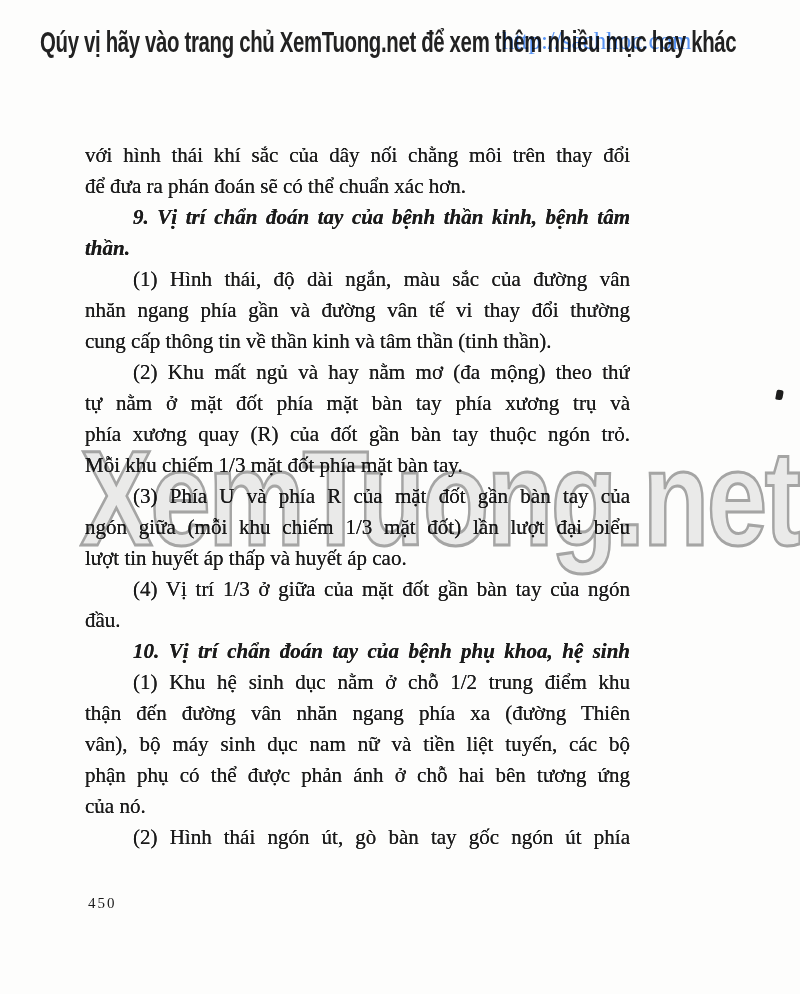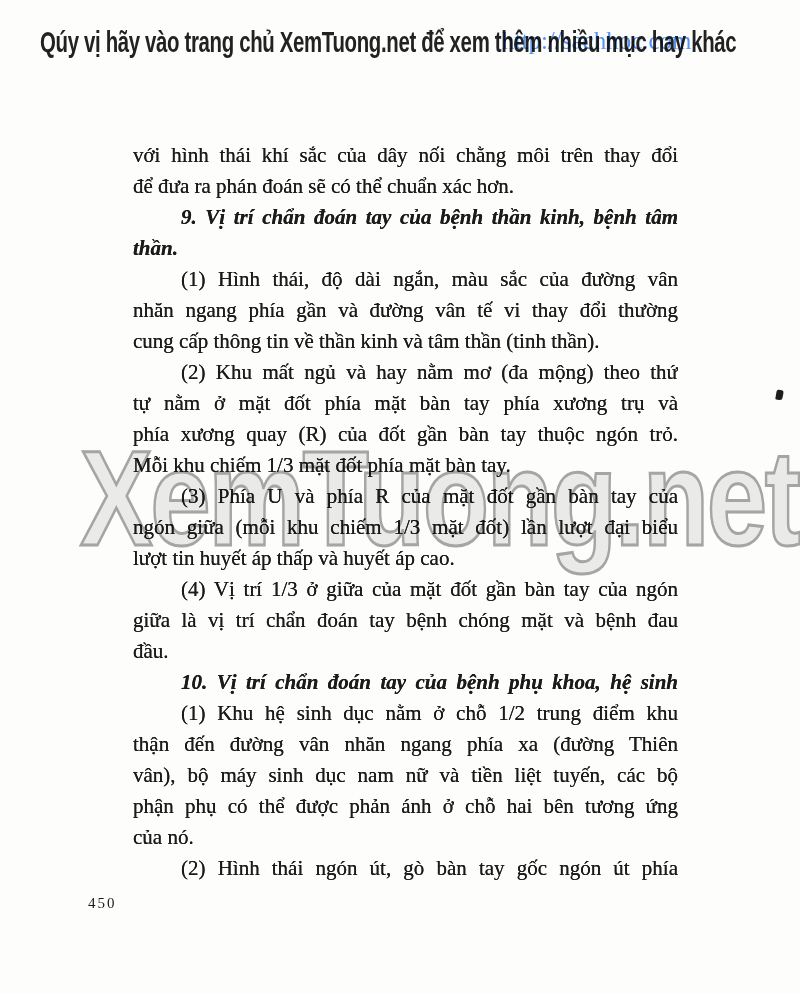--- a/index.html
+++ b/index.html
@@ -30,21 +30,21 @@
   .watermark{
     position:absolute;left:0;top:423px;width:800px;text-align:center;
     font-family:"Liberation Sans",sans-serif;font-weight:bold;
     font-size:136px;line-height:150px;letter-spacing:-3px;
     color:#ececec;-webkit-text-stroke:3px #a6a6a6;
     white-space:nowrap;
     transform:scaleX(0.80);transform-origin:center;
     mix-blend-mode:multiply;z-index:5;pointer-events:none;
   }
   
-  .textblock{position:absolute;left:85px;top:140px;width:545px;z-index:1;margin-left:48px;}
+  .textblock{position:absolute;left:85px;top:140px;width:545px;z-index:1;}
   .line{
     box-sizing:border-box;width:545px;height:31px;line-height:31px;
     font-size:21px;overflow:hidden;
     text-align:justify;text-align-last:justify;
     text-shadow:0 0 0.4px #1b1b1b;
   }
   .end{text-align-last:left;}
   .ind{padding-left:48px;}
   .ital{font-style:italic;font-weight:600;}
   
@@ -78,21 +78,20 @@
     <div class="line">nhăn ngang phía gần và đường vân tế vi thay đổi thường</div>
     <div class="line end">cung cấp thông tin về thần kinh và tâm thần (tinh thần).</div>
     <div class="line ind">(2) Khu mất ngủ và hay nằm mơ (đa mộng) theo thứ</div>
     <div class="line">tự nằm ở mặt đốt phía mặt bàn tay phía xương trụ và</div>
     <div class="line">phía xương quay (R) của đốt gần bàn tay thuộc ngón trỏ.</div>
     <div class="line end">Mỗi khu chiếm 1/3 mặt đốt phía mặt bàn tay.</div>
     <div class="line ind">(3) Phía U và phía R của mặt đốt gần bàn tay của</div>
     <div class="line">ngón giữa (mỗi khu chiếm 1/3 mặt đốt) lần lượt đại biểu</div>
     <div class="line end">lượt tin huyết áp thấp và huyết áp cao.</div>
     <div class="line ind">(4) Vị trí 1/3 ở giữa của mặt đốt gần bàn tay của ngón</div>
-    <div class="line">giữa là vị trí chẩn đoán tay bệnh chóng mặt và bệnh đau</div>
     <div class="line end">đầu.</div>
     <div class="line ind ital">10. Vị trí chẩn đoán tay của bệnh phụ khoa, hệ sinh</div>
     <div class="line ind">(1) Khu hệ sinh dục nằm ở chỗ 1/2 trung điểm khu</div>
     <div class="line">thận đến đường vân nhăn ngang phía xa (đường Thiên</div>
     <div class="line">vân), bộ máy sinh dục nam nữ và tiền liệt tuyến, các bộ</div>
     <div class="line">phận phụ có thể được phản ánh ở chỗ hai bên tương ứng</div>
     <div class="line end">của nó.</div>
     <div class="line ind">(2) Hình thái ngón út, gò bàn tay gốc ngón út phía</div>
   </div>
 

